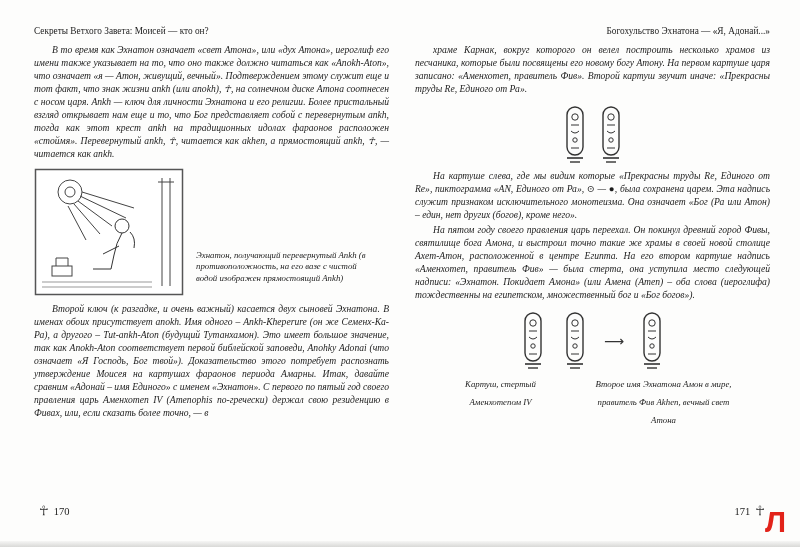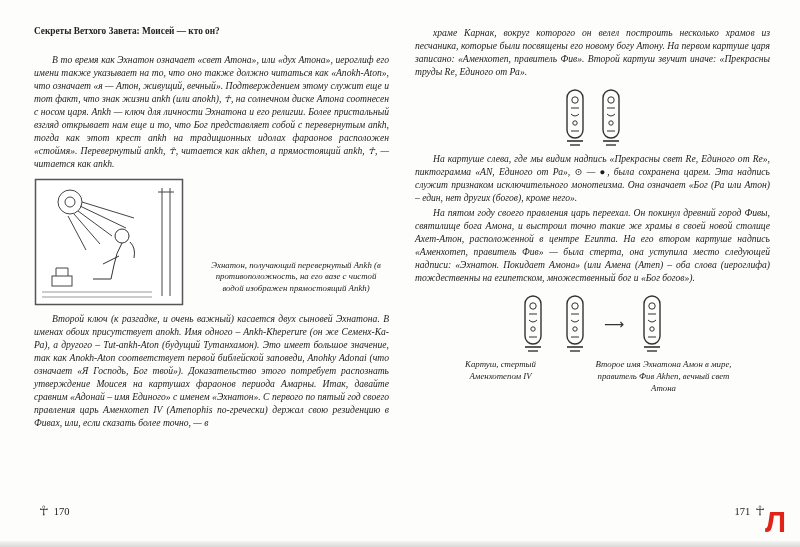--- a/index.html
+++ b/index.html
@@ -6,35 +6,35 @@
   body{
     width:800px;height:547px;
     background:#fdfdfc;
     font-family:"Liberation Serif","DejaVu Serif",serif;
     color:#1c1c1c;
     overflow:hidden;
     position:relative;
   }
   .spread{display:flex;gap:26px;padding:26px 30px 0 34px;}
   .page{width:355px;position:relative;height:500px;}
-  .running-header{font-size:9.3px;font-weight:bold;margin-bottom:17px;color:#222;}
+  .running-header{font-size:9.3px;font-weight:normal;margin-bottom:7px;color:#222;}
   .page.right .running-header{text-align:right;}
   p.body{
     font-size:9.6px;line-height:13px;text-align:justify;
     margin:0 0 2px 0;text-indent:18px;font-style:italic;
   }
-  .figure-row{display:flex;gap:24px;margin:8px 0 6px 0;align-items:flex-end;text-align:center;}
+  .figure-row{display:flex;gap:12px;margin:8px 0 6px 0;align-items:flex-end;}
   .caption{font-style:italic;font-size:8.8px;line-height:11.5px;color:#222;}
   .figure-row .caption{width:176px;margin-bottom:12px;}
   .fig-center{display:flex;justify-content:center;align-items:center;gap:10px;margin:9px 0 3px 0;}
   .fig-caption-center{text-align:center;font-style:italic;font-size:8.8px;margin-bottom:9px;color:#222;}
   .fig2{gap:16px;}
   .arrow{font-family:"DejaVu Sans",sans-serif;font-size:14px;color:#333;letter-spacing:-1px;}
   .captions-row{display:flex;justify-content:center;gap:34px;margin-top:3px;}
-  .captions-row .cap{font-style:italic;font-size:8.8px;text-align:center;line-height:12px;color:#222;}
+  .captions-row .cap{font-style:italic;font-size:8.8px;text-align:center;line-height:18px;color:#222;}
   .cap-left{width:108px;}
   .cap-right{width:150px;}
   .page-footer{position:absolute;bottom:8px;font-size:10.5px;color:#222;}
   .page.left .page-footer{left:0;}
   .page.right .page-footer{right:0;}
   .ankh-glyph{font-family:"DejaVu Sans",sans-serif;font-size:13px;margin:0 5px;color:#333;font-style:italic;}
   .watermark{
     position:absolute;right:14px;bottom:8px;
     font-family:"Liberation Sans","DejaVu Sans",sans-serif;
     font-weight:bold;font-size:30px;color:#e2231a;z-index:3;
@@ -106,33 +106,34 @@
     </div>
 
     <p class="body">Второй ключ (к разгадке, и очень важный) касается двух сыновей Эхнатона. В именах обоих присутствует anokh. Имя одного – Ankh-Kheperure (он же Семенх-Ка-Ра), а другого – Tut-ankh-Aton (будущий Тутанхамон). Это имеет большое значение, так как Anokh-Aton соответствует первой библейской заповеди, Anohky Adonai (что означает «Я Господь, Бог твой»). Доказательство этого потребует распознать утверждение Моисея на картушах фараонов периода Амарны. Итак, давайте сравним «Адонай – имя Единого» с именем «Эхнатон». С первого по пятый год своего правления царь Аменхотеп IV (Amenophis по-гречески) держал свою резиденцию в Фивах, или, если сказать более точно, — в</p>
 
     <div class="page-footer">
       <span class="ankh-glyph">☥</span><span>170</span>
     </div>
   </div>
 
   <div class="page right">
+    <div class="running-header">Богохульство Эхнатона — «Я, Адонай...»</div>
 
     <p class="body">храме Карнак, вокруг которого он велел построить несколько храмов из песчаника, которые были посвящены его новому богу Атону. На первом картуше царя записано: «Аменхотеп, правитель Фив». Второй картуш звучит иначе: «Прекрасны труды Re, Единого от Ра».</p>
 
     <div class="fig-center">
       <svg width="26" height="62" viewBox="0 0 26 62">
           <use href="#cartouche"></use>
         </svg>
       <svg width="26" height="62" viewBox="0 0 26 62">
           <use href="#cartouche"></use>
         </svg>
     </div>
 
-    <p class="body">На картуше слева, где мы видим надпись «Прекрасны свет Re, Единого от Re», пиктограмма «AN, Единого от Ра», ⊙ — ●, была сохранена царем. Эта надпись служит признаком исключительного монотеизма. Она означает «Бог (Ра или Атон) – един, нет других (богов), кроме него».</p>
+    <p class="body">На картуше слева, где мы видим которые «Прекрасны труды Re, Единого от Re», пиктограмма «AN, Единого от Ра», ⊙ — ●, была сохранена царем. Эта надпись служит признаком исключительного монотеизма. Она означает «Бог (Ра или Атон) – един, нет других (богов), кроме него».</p>
     <p class="body">На пятом году своего правления царь переехал. Он покинул древний город Фивы, святилище бога Амона, и выстроил точно такие же храмы в своей новой столице Ахет-Атон, расположенной в центре Египта. На его втором картуше надпись «Аменхотеп, правитель Фив» — была стерта, она уступила место следующей надписи: «Эхнатон. Покидает Амона» (или Амена (Amen) – оба слова (иероглифа) тождественны на египетском, множественный бог и «Бог богов»).</p>
 
     <div class="fig-center fig2">
       <svg width="26" height="62" viewBox="0 0 26 62">
           <use href="#cartouche"></use>
         </svg>
       <svg width="26" height="62" viewBox="0 0 26 62">
           <use href="#cartouche"></use>
         </svg>
       <span class="arrow">⟶</span>

